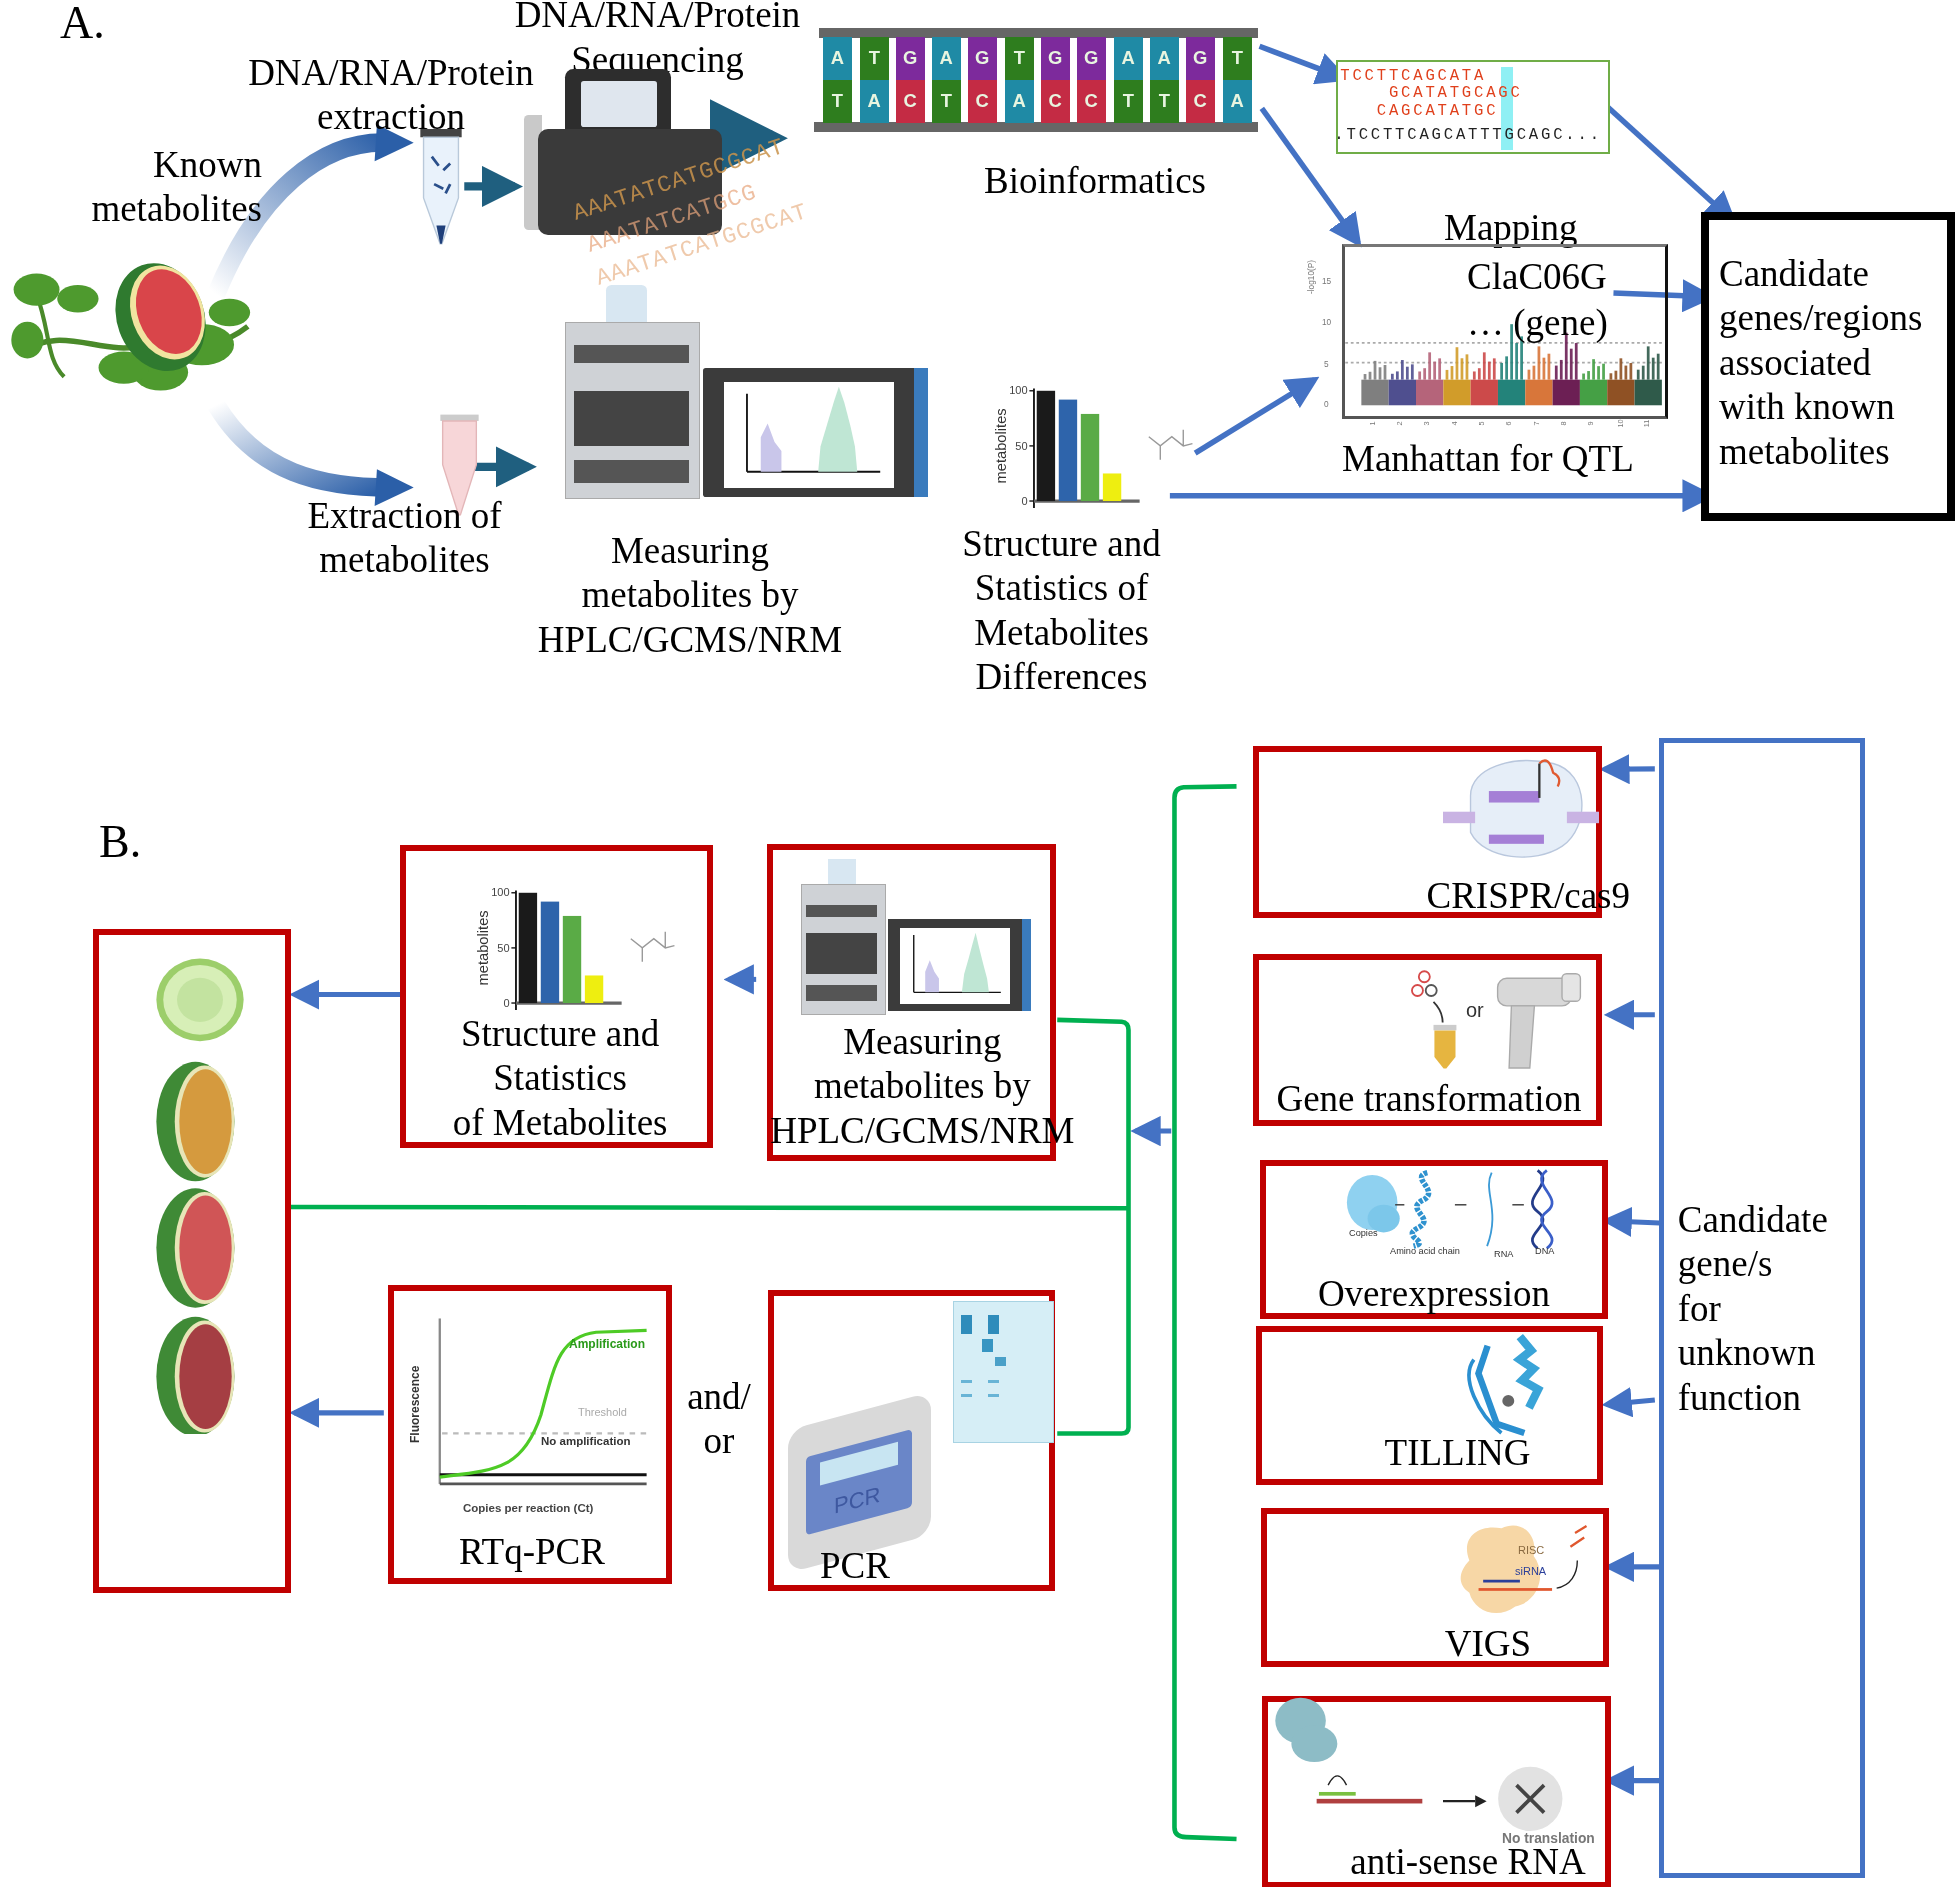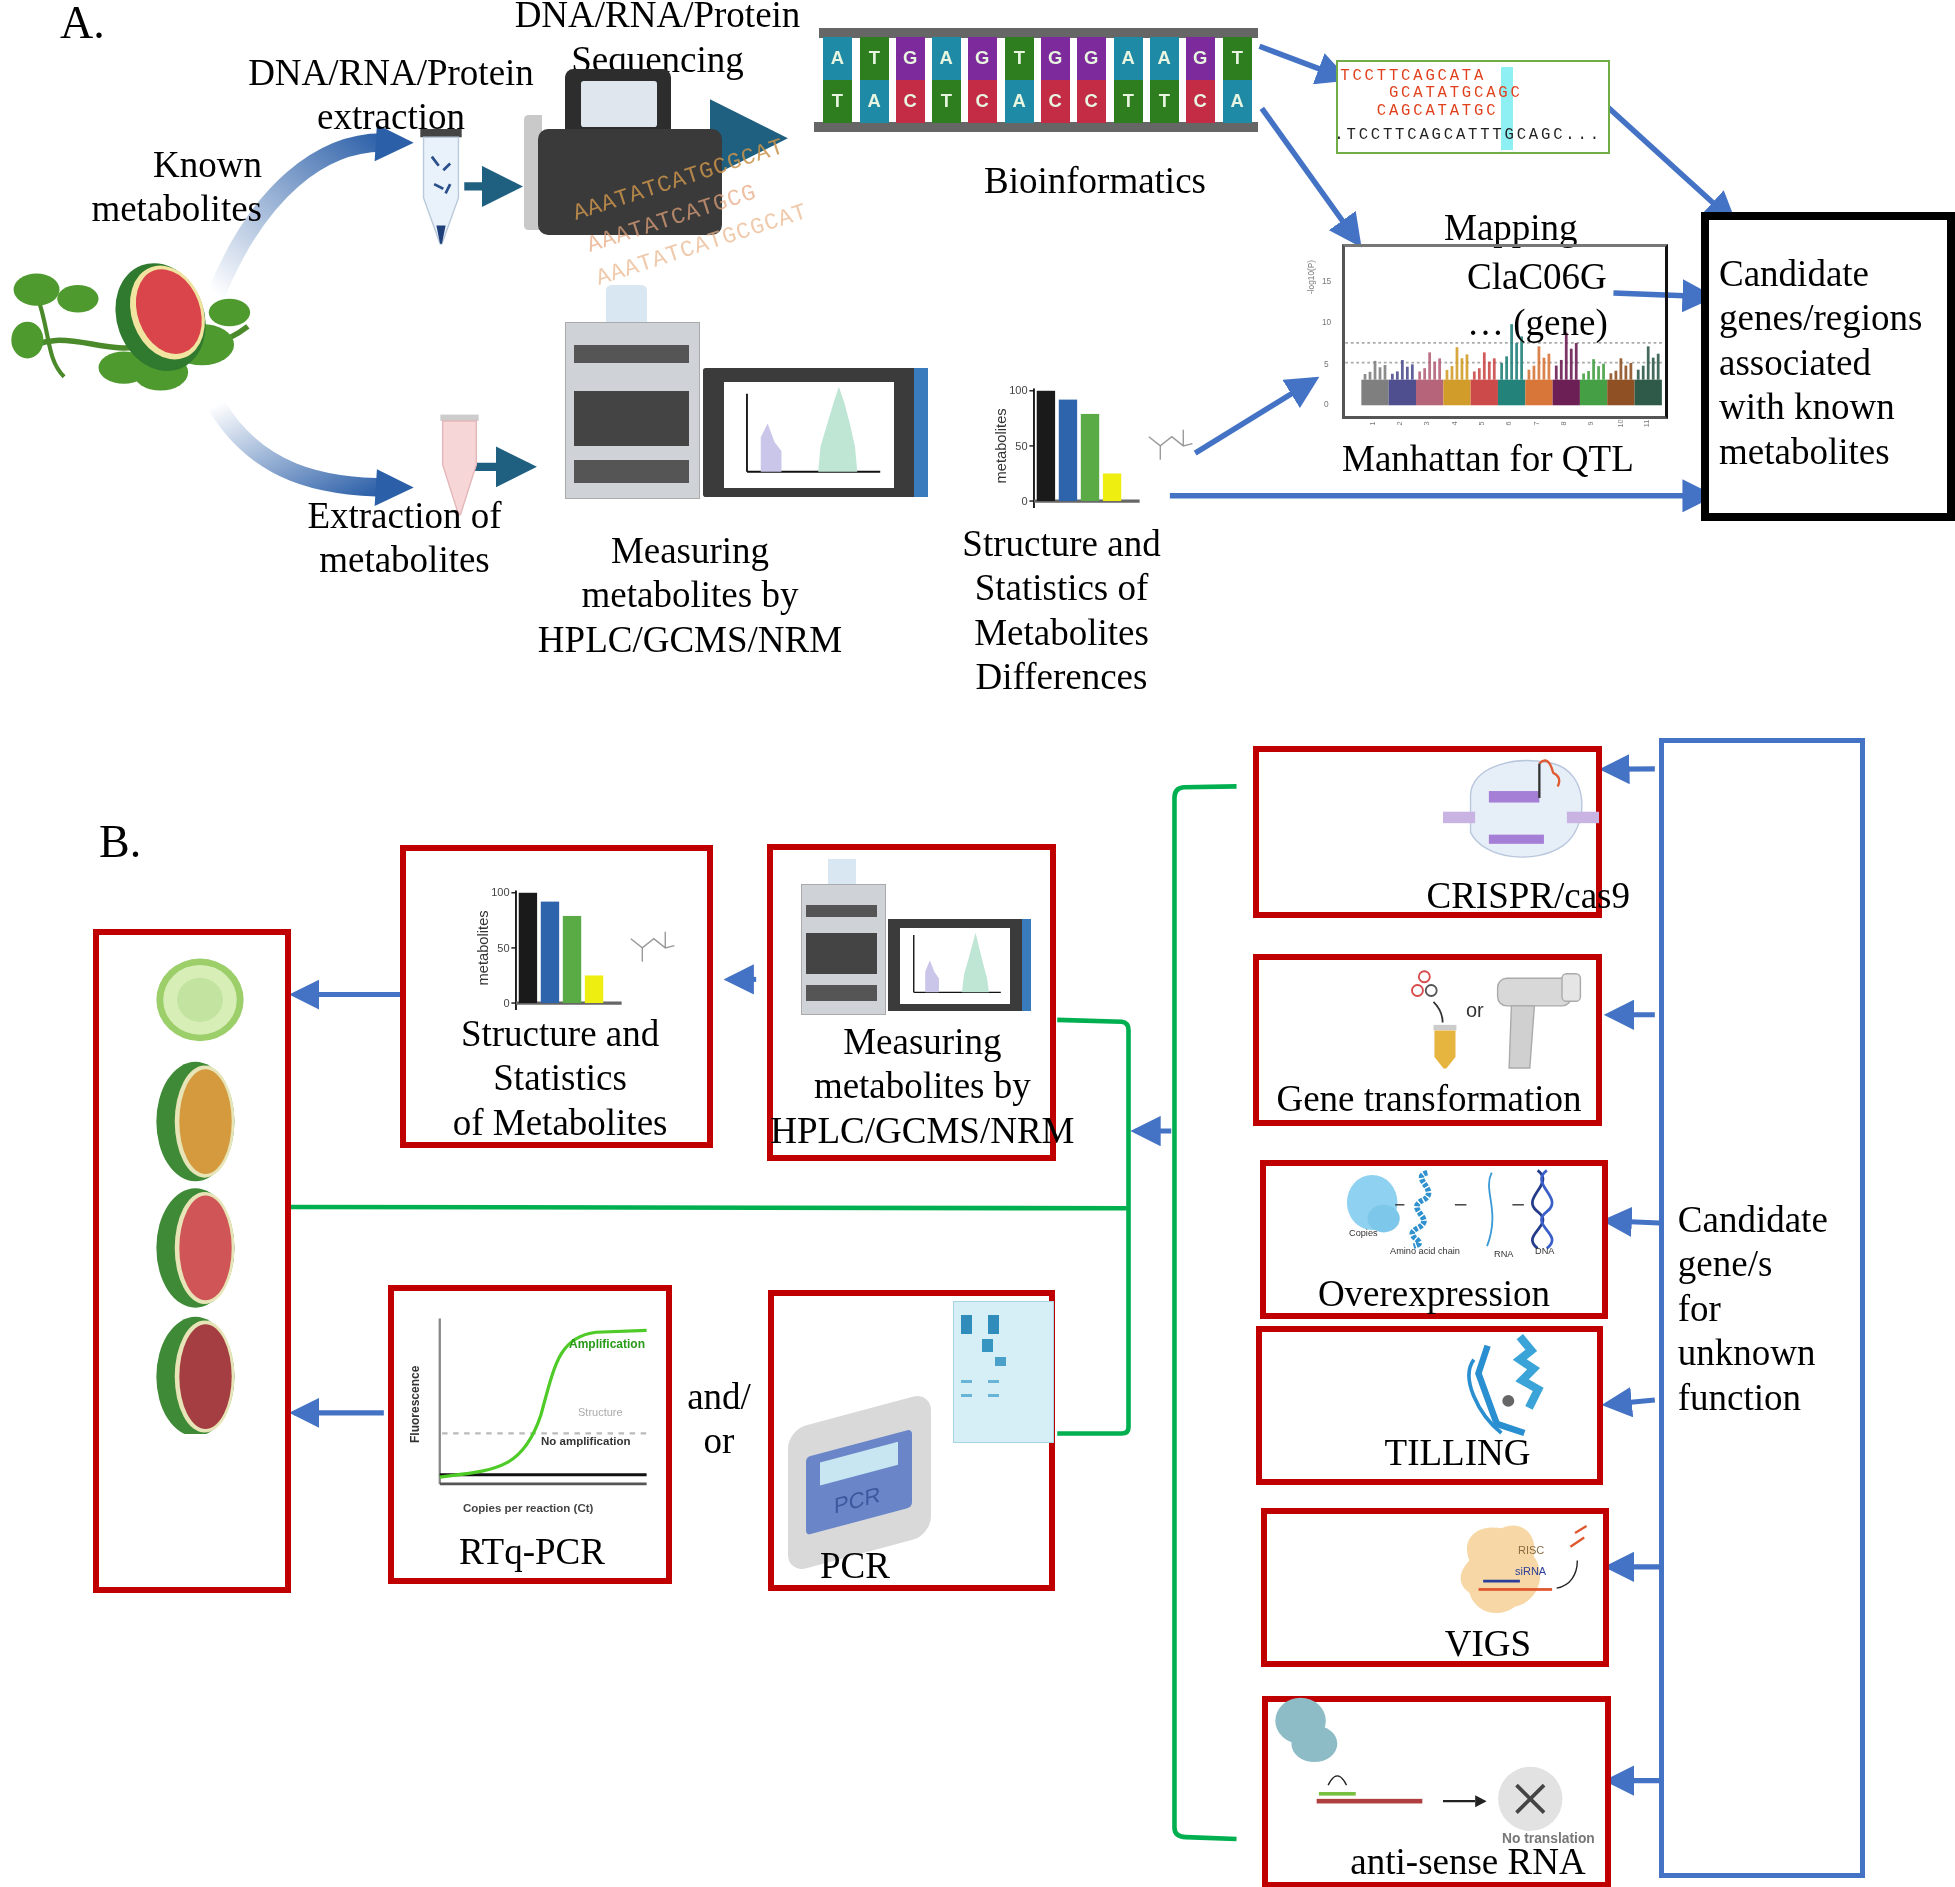--- a/index.html
+++ b/index.html
@@ -418,21 +418,21 @@
 
 <div class="redbox" style="left:388px;top:1285px;width:284px;height:299px;">
   <svg class="abs" style="left:9.2px;top:9.2px;" width="262" height="207" viewBox="0 0 570 450">
     <line x1="80" y1="40" x2="80" y2="400" stroke="#888" stroke-width="5"></line>
     <line x1="80" y1="400" x2="530" y2="400" stroke="#555" stroke-width="6"></line>
     <line x1="85" y1="290" x2="530" y2="290" stroke="#bbb" stroke-width="5" stroke-dasharray="12,12"></line>
     <path d="M80,380 L240,380 L530,380" stroke="#111" stroke-width="7" fill="none"></path>
     <path d="M80,385 C200,370 260,370 300,250 C330,140 340,80 420,70 L530,66" stroke="#4ecb26" stroke-width="7" fill="none"></path>
   </svg>
   <div class="abs sans" style="left:175px;top:46px;font-size:12px;font-weight:bold;color:#2a9a1a;">Amplification</div>
-  <div class="abs sans" style="left:184px;top:115px;font-size:11px;color:#aaa;">Structure</div>
+  <div class="abs sans" style="left:184px;top:115px;font-size:11px;color:#aaa;">Threshold</div>
   <div class="abs sans" style="left:147px;top:144px;font-size:11.5px;font-weight:bold;color:#333;">No amplification</div>
   <div class="abs sans" style="left:69px;top:211px;font-size:11.5px;font-weight:bold;color:#444;">Copies per reaction (Ct)</div>
   <div class="abs sans" style="left:13.8px;top:152px;font-size:12px;font-weight:bold;color:#333;transform:rotate(-90deg);transform-origin:left top;">Fluorescence</div>
   <div class="lbl big" style="left:0;top:239px;width:276px;">RTq-PCR</div>
 </div>
 
 <div class="lbl big" style="left:680px;top:1375px;width:78px;">and/
 or</div>
 
 <div class="redbox" style="left:768px;top:1290px;width:287px;height:301px;">

